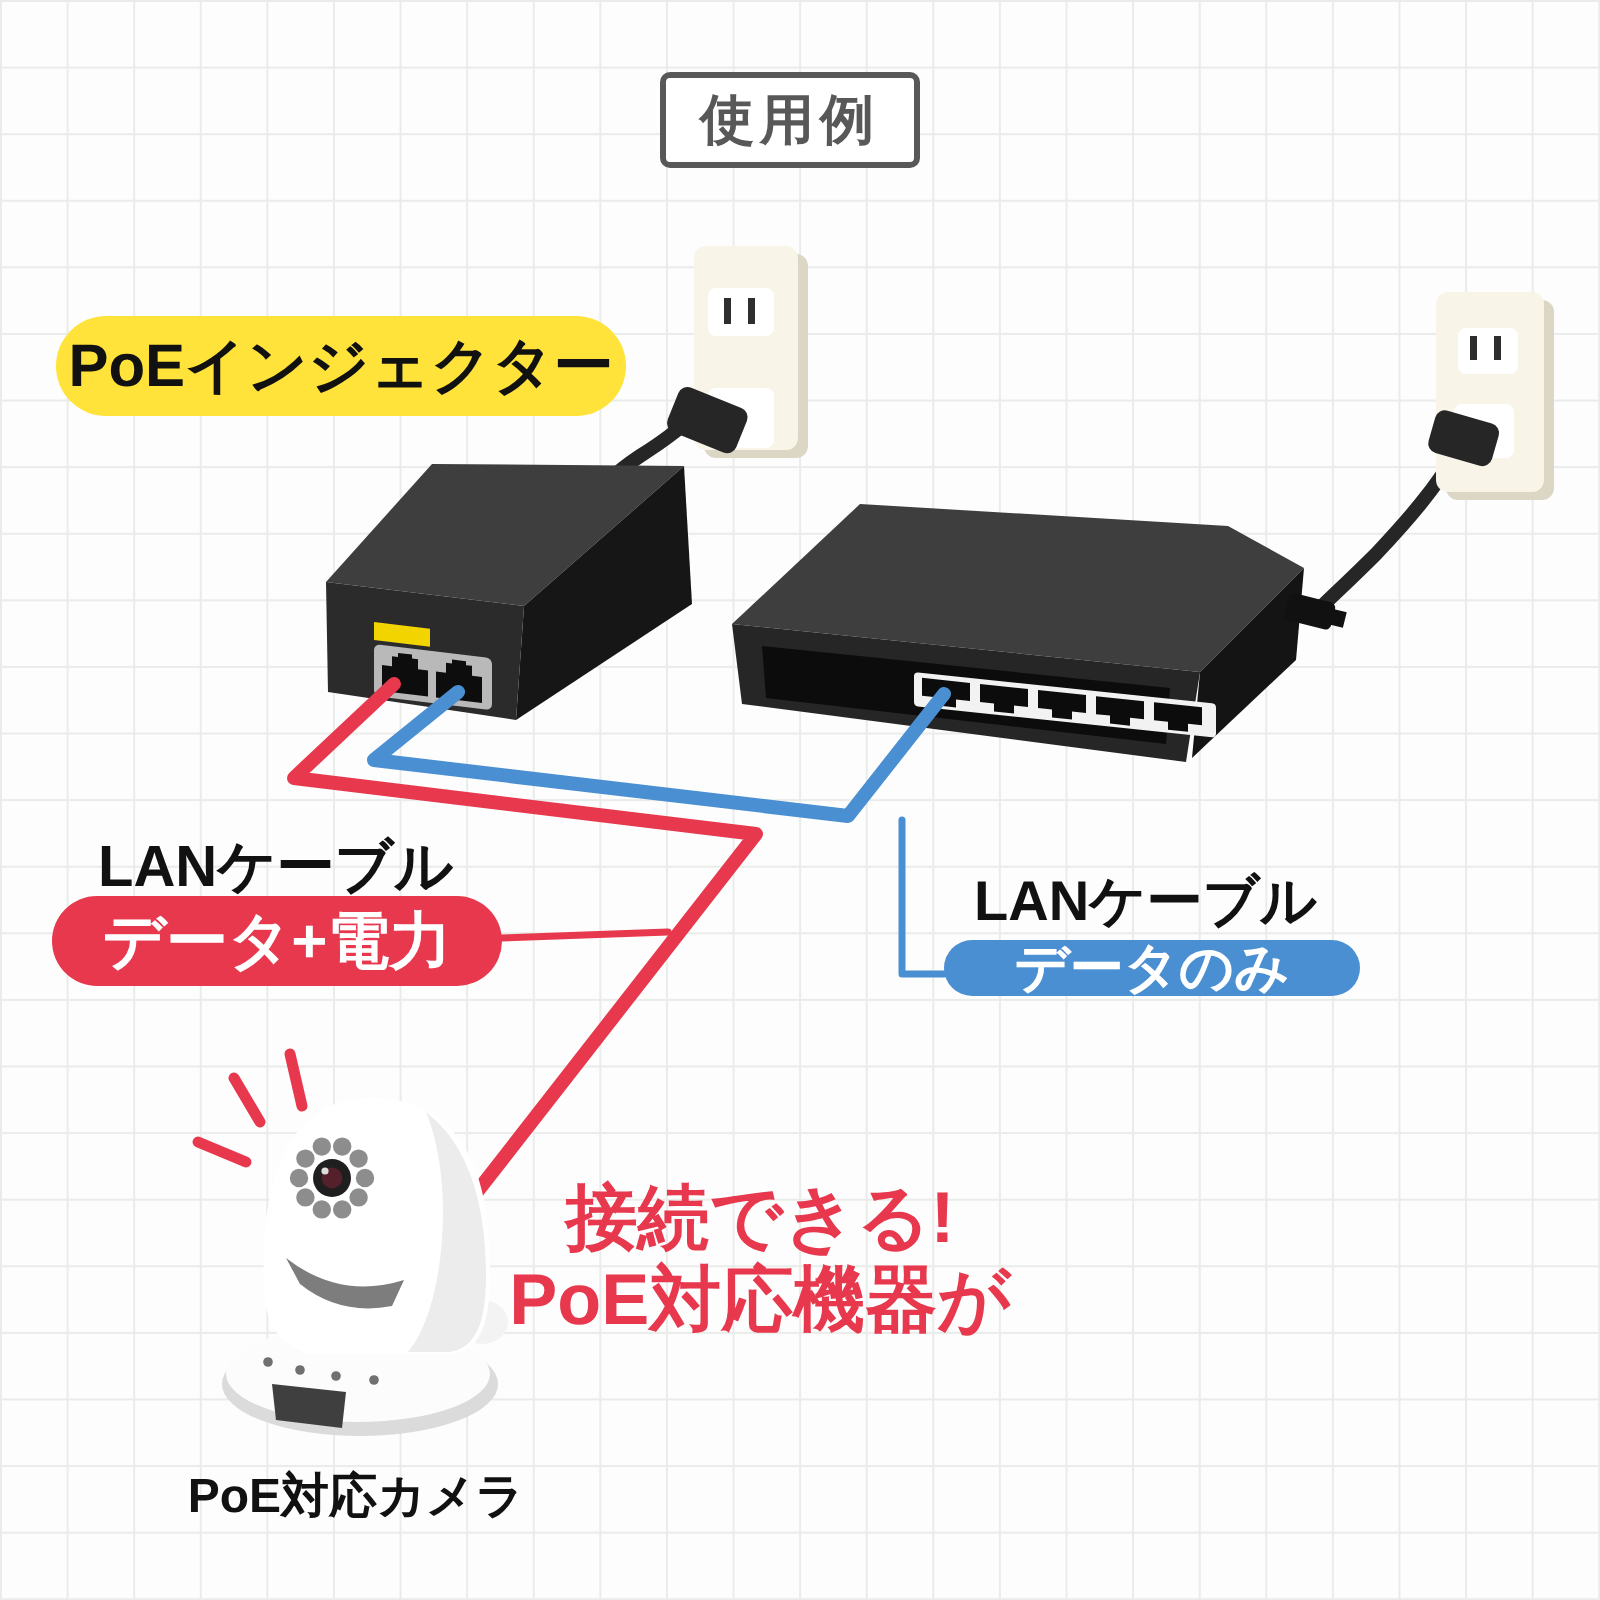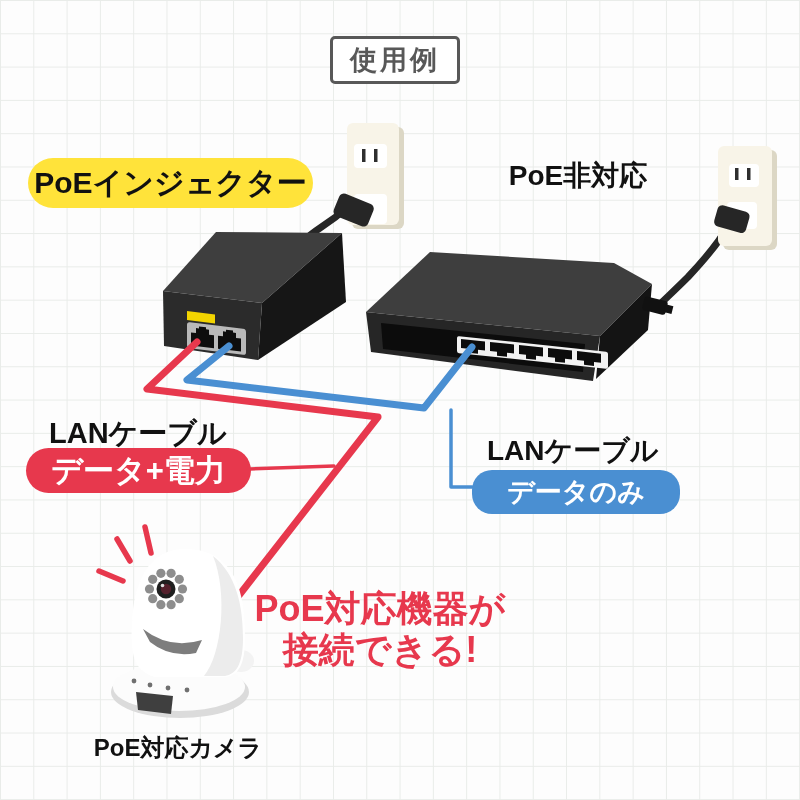--- a/index.html
+++ b/index.html
@@ -38,21 +38,21 @@
     text-align:center;font-size:28px;font-weight:bold;color:#111;line-height:31px;
   }
   .lan-label{font-size:29px;font-weight:bold;color:#111;}
   .lan-label-left{left:49px;top:414px;}
   .lan-label-right{left:487px;top:432px;font-size:28px;}
   .badge-power{
     left:26px;top:448px;width:225px;height:45px;border-radius:23px;
     background:var(--red);color:#ffffff;font-size:31px;
   }
   .badge-data{
-    left:472px;top:470px;width:208px;height:44px;border-radius:20px;
+    left:472px;top:470px;width:208px;height:28px;border-radius:20px;
     background:var(--blue);color:#fff;font-size:27px;
   }
   .callout{
     left:380px;top:588px;transform:translateX(-50%);
     text-align:center;font-size:36px;font-weight:bold;color:var(--red);line-height:41px;
   }
   .camera-label{
     left:178px;top:732px;transform:translateX(-50%);
     font-size:24px;font-weight:bold;color:#111;
   }
@@ -173,32 +173,31 @@
 
   <div class="overlay pill injector-pill">
     <span>PoEインジェクター</span>
   </div>
 
   <div class="overlay title-box">
     <span>使用例</span>
   </div>
 
   <div class="overlay hub-label">
-    <div>PoE非対応</div>
   </div>
 
   <div class="overlay lan-label lan-label-left">LANケーブル</div>
   <div class="overlay pill badge-power">
     <span>データ+電力</span>
   </div>
 
   <div class="overlay lan-label lan-label-right">LANケーブル</div>
   <div class="overlay pill badge-data">
     <span>データのみ</span>
   </div>
 
   <div class="overlay callout">
+    <div>接続できる!</div>
     <div>PoE対応機器が</div>
-    <div>接続できる!</div>
   </div>
 
   <div class="overlay camera-label">PoE対応カメラ</div>
 </div>
 
 </body></html>

